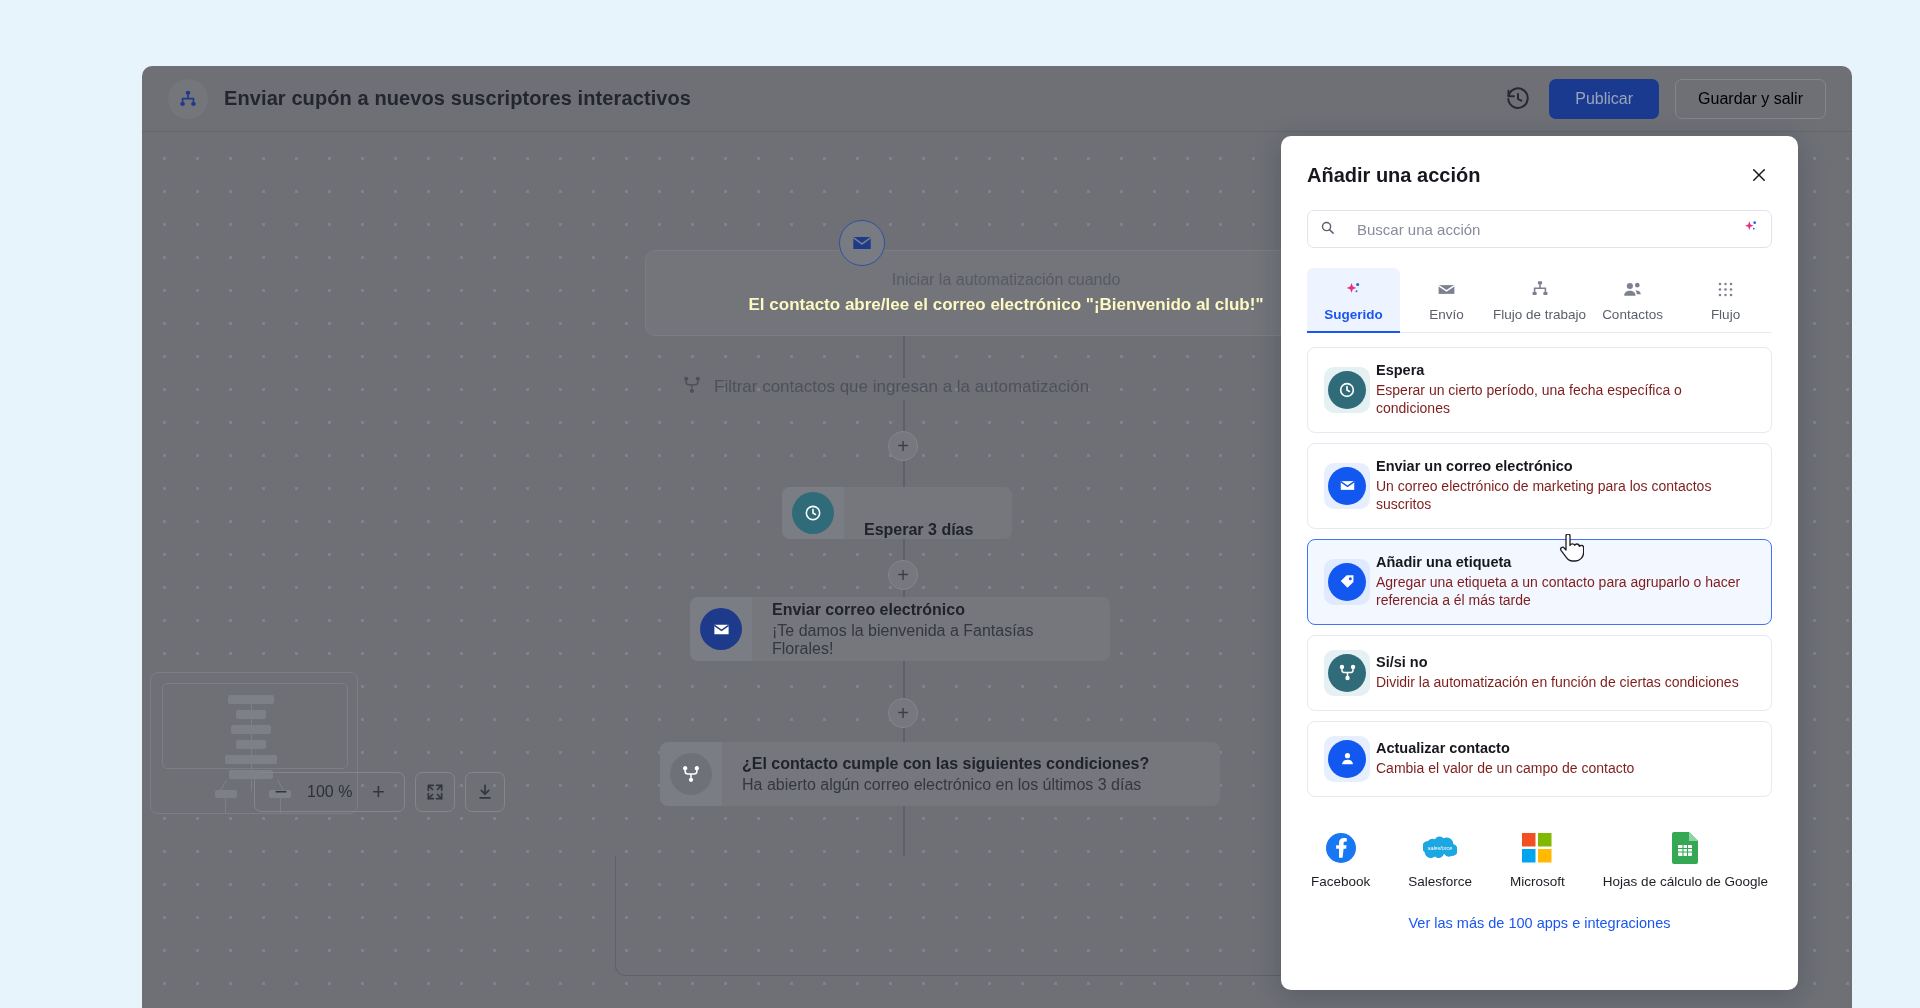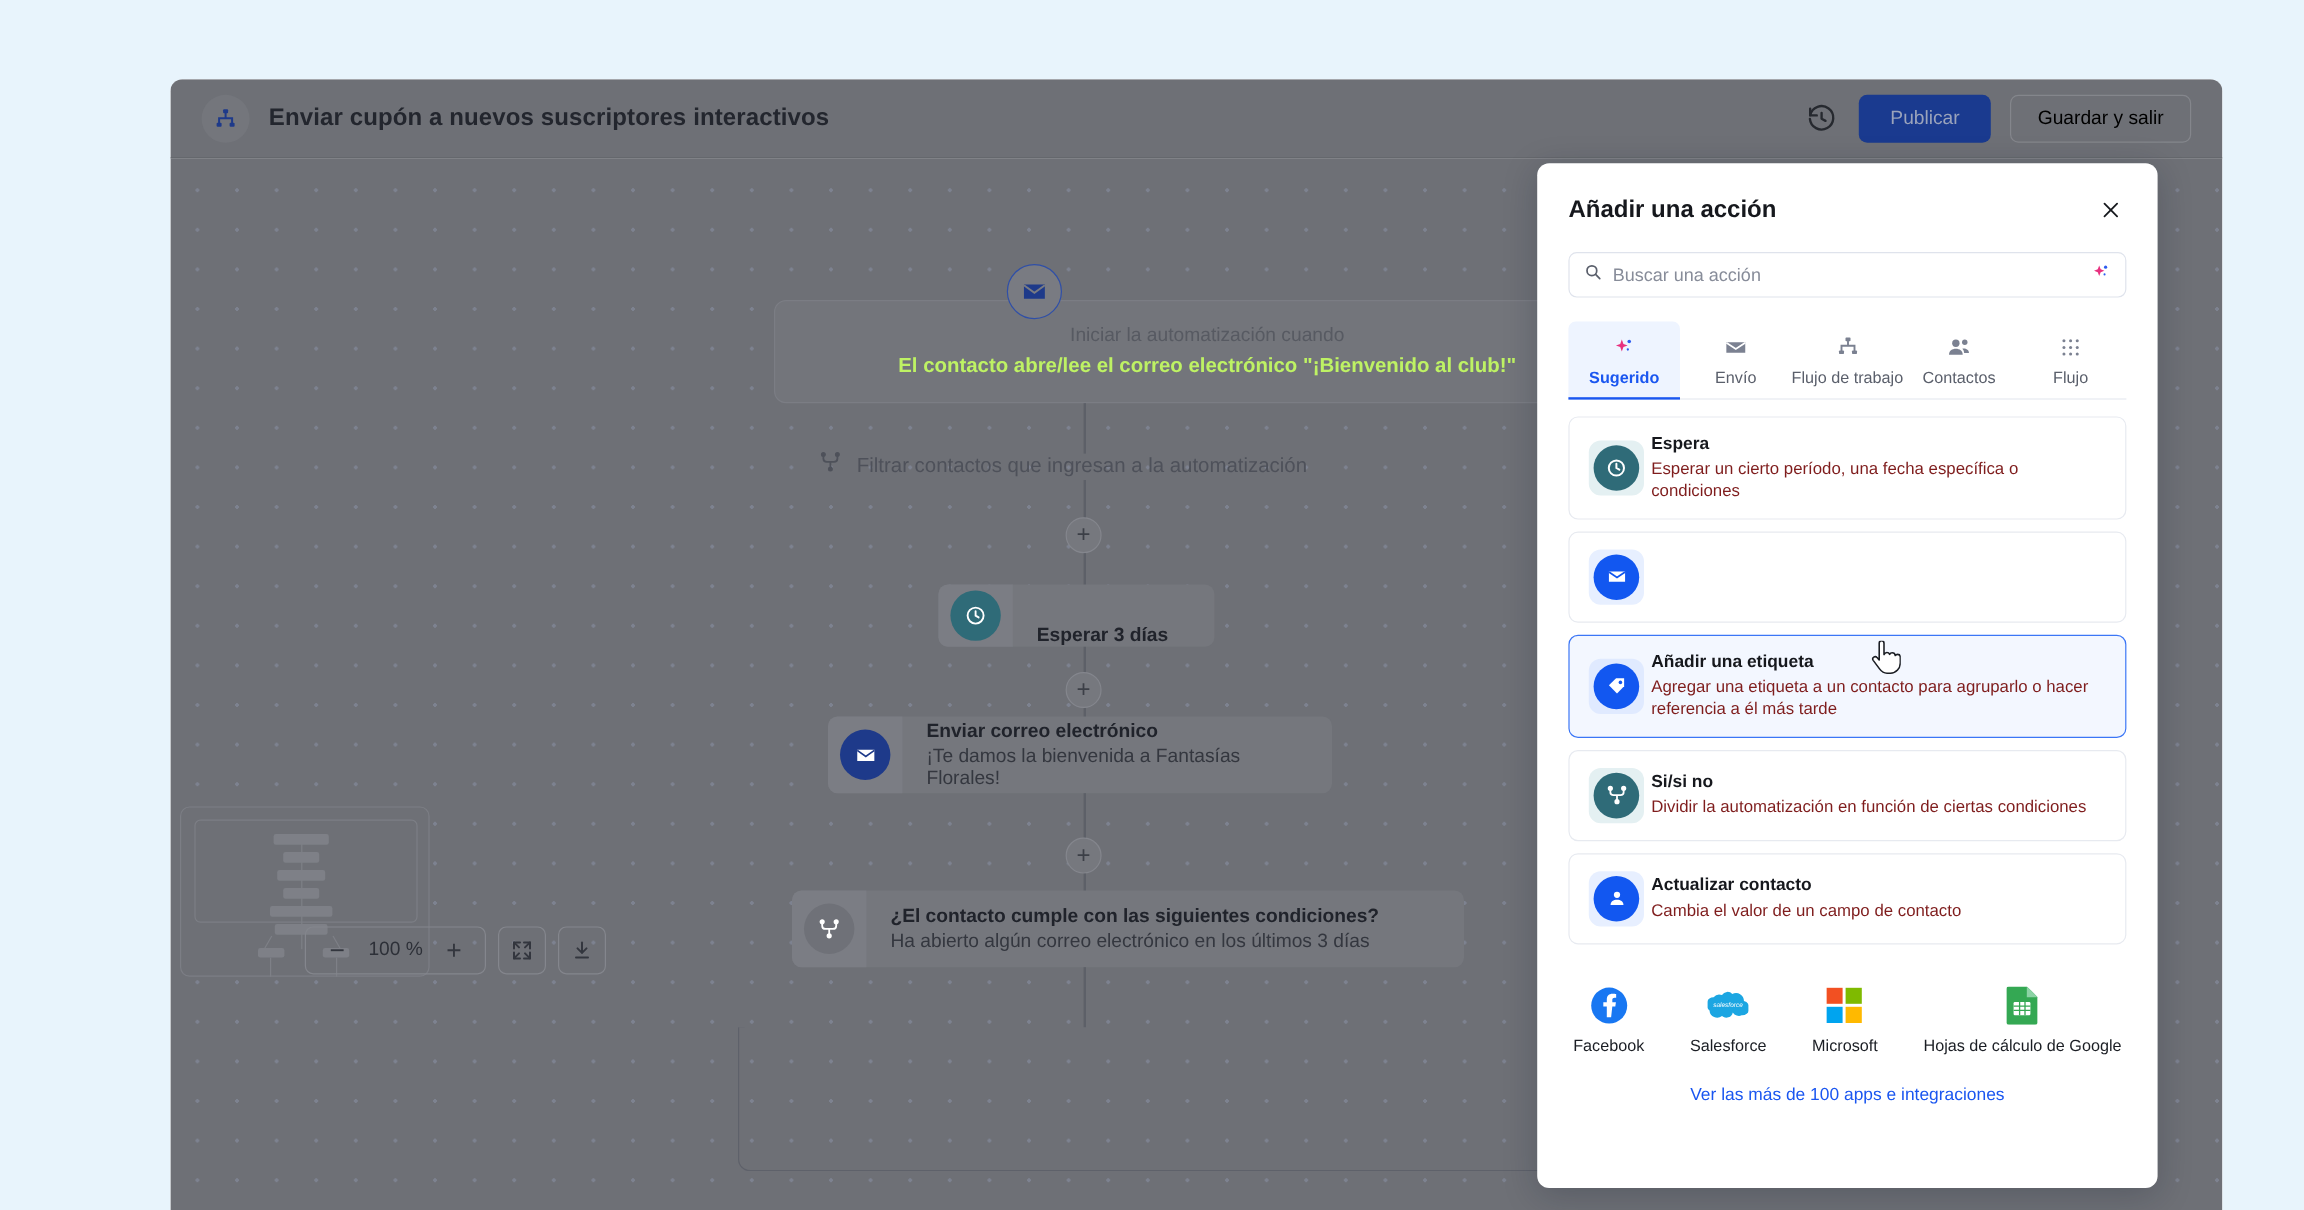--- a/index.html
+++ b/index.html
@@ -57,21 +57,21 @@
 
   
   .node{ position:absolute; }
 
   #trigger-node{
     left:503px; top:118px; width:722px; height:86px;
     background:#73757b; border:1px solid #7b7d84; border-radius:10px;
     display:flex; flex-direction:column; align-items:center; justify-content:center;
   }
   #trigger-sub{ font-size:16px; color:#575a62; margin-bottom:6px;}
-  #trigger-title{ font-size:17px; font-weight:700; color:#bef264; white-space:nowrap;}
+  #trigger-title{ font-size:17px; font-weight:700; color:#fef9c3; white-space:nowrap;}
   #trigger-icon{
     position:absolute; left:697px; top:88px; width:46px;height:46px;border-radius:50%;
     background:#797b82;border:1.5px solid #2f4fa8;display:flex;align-items:center;justify-content:center;
   }
 
   #filter-row{
     position:absolute; left:540px; top:243px; display:flex; align-items:center; gap:12px;
   }
   #filter-label{ font-size:17px; color:#4e515a;}
 
@@ -143,21 +143,21 @@
   }
   #panel-head{
     display:flex;align-items:center; padding:26px 26px 0 26px;
   }
   #panel-title{ font-size:20px; font-weight:700; color:#16181d; }
   #panel-close{ margin-left:auto; width:26px;height:26px; display:flex;align-items:center;justify-content:center;
                 background:transparent;border:none;color:#16181d;}
 
   #search-wrap{
     margin:22px 26px 0 26px; height:38px; border:1px solid #dfe3ec; border-radius:7px;
-    display:flex; align-items:center; padding:0 12px; gap:9px;
+    display:flex; align-items:center; padding:0 12px; gap:22px;
   }
   #search-input{
     border:none; outline:none; flex:1; font-size:15px; color:#21242b;
     font-family:inherit; background:transparent;
   }
   #search-input::placeholder{ color:#878c99;}
 
   #tabs{ display:flex; margin:20px 26px 0 26px; border-bottom:1px solid #e7eaf0; }
   .tab{
     flex:1; display:flex;flex-direction:column;align-items:center; gap:7px;
@@ -479,20 +479,24 @@
 
     <div class="action-card">
       <span class="act-ico-outer" style="background:#e7efff;">
         <span class="act-ico" style="background:#1257f0;">
           <svg width="19" height="19" viewBox="0 0 24 24" fill="#ffffff">
             <path d="M3.5 6.5h17v11h-17z"></path>
               <path d="M3.5 7.1 12 13 20.5 7.1" stroke="#1257f0" stroke-width="1.8" fill="none"></path>
           </svg>
         </span>
       </span>
+      <span>
+        <div class="act-title">Enviar un correo electrónico</div>
+        <div class="act-desc">Un correo electrónico de marketing para los contactos suscritos</div>
+      </span>
     </div>
 
     <div class="action-card selected">
       <span class="act-ico-outer" style="background:#e0eaff;">
         <span class="act-ico" style="background:#1257f0;">
           <svg width="19" height="19" viewBox="0 0 24 24" fill="#ffffff">
             <path d="M3.5 11.5 11 4h8.5v8.5L12 20z"></path>
             <circle cx="15.6" cy="8.4" r="1.9" fill="#1257f0"></circle>
           </svg>
         </span>

